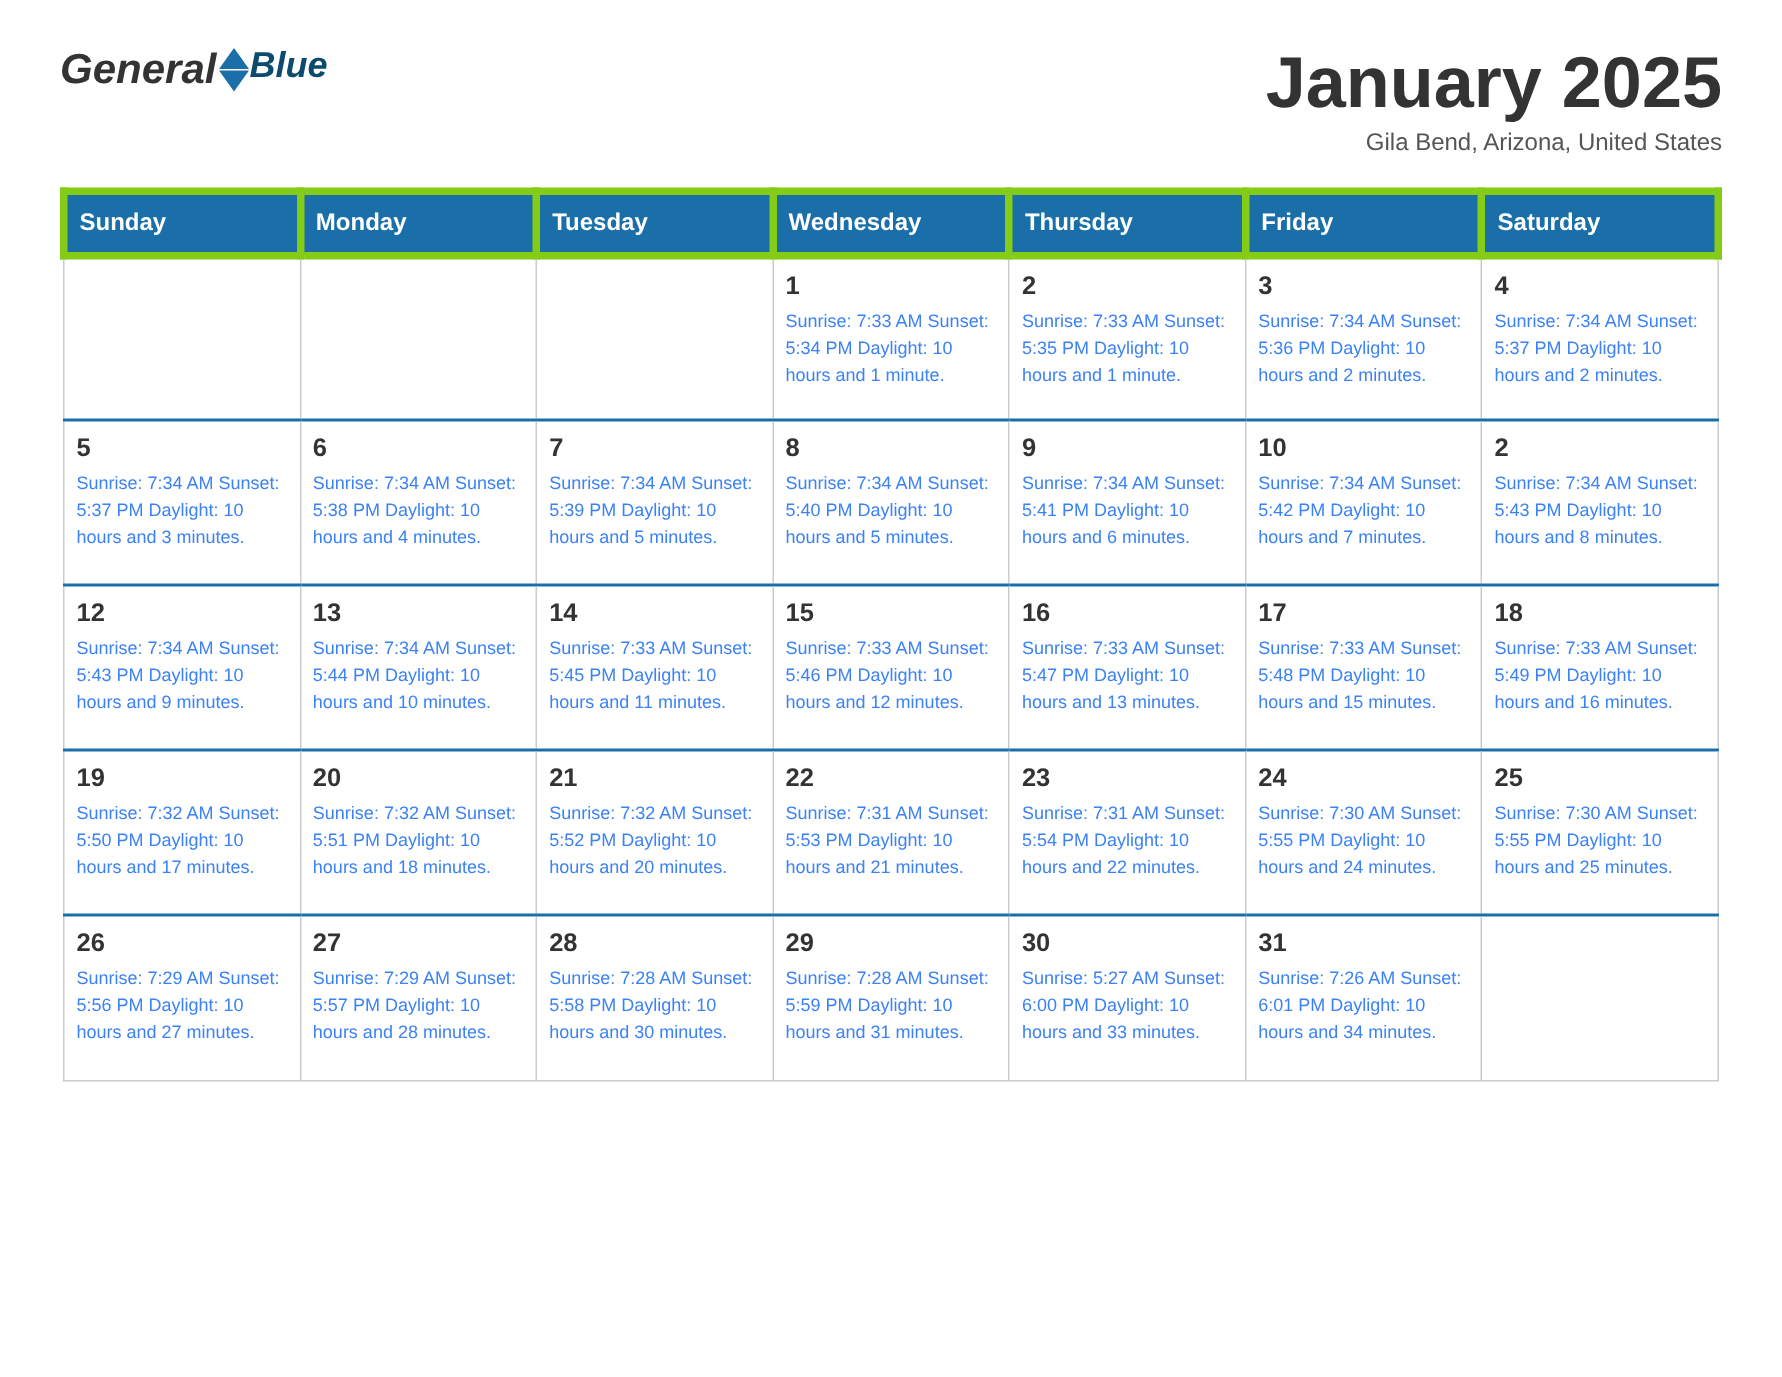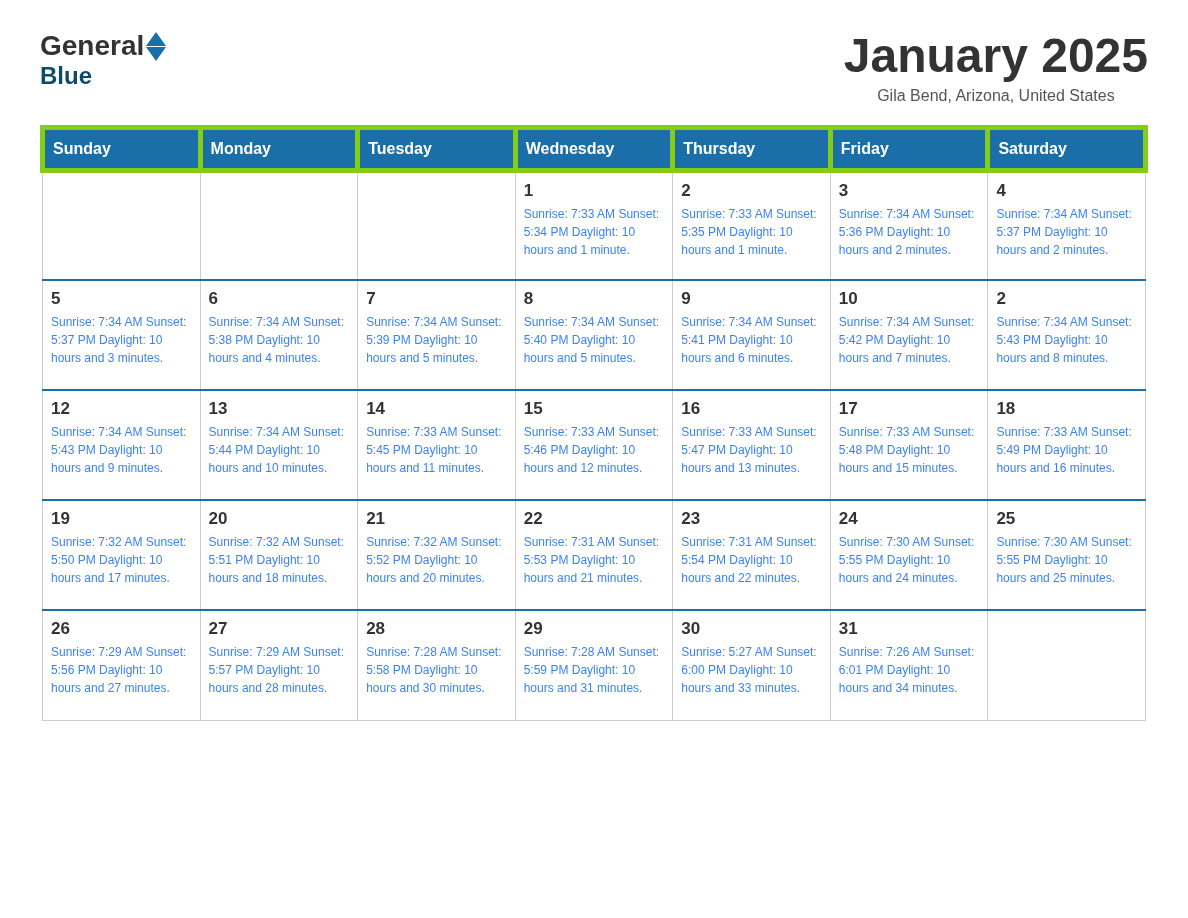--- a/index.html
+++ b/index.html
@@ -25,21 +25,21 @@
       font-size: 28px;
       font-weight: bold;
       color: #333;
     }
     .logo-text-blue {
       font-size: 24px;
       font-weight: bold;
       color: #0c4a6e;
     }
     .title-block {
-      text-align: center;
+      text-align: right;
     }
     .calendar-title {
       font-size: 48px;
       font-weight: bold;
       color: #333;
       line-height: 1.1;
     }
     .calendar-subtitle {
       font-size: 16px;
       color: #555;
@@ -81,21 +81,21 @@
     }
     .row-divider td {
       border-top: 2px solid #1a6fa8;
     }
   </style>
 </head>
 <body>
 
 <div class="header">
   <div class="logo">
-    <div style="display:flex; flex-direction:column; align-items:flex-start;">
+    <div style="display:flex; flex-direction:row; align-items:flex-start;font-style:italic;">
       <div style="display:flex; align-items:center;">
         <span class="logo-text-general">General</span>
         <div style="display:flex; flex-direction:column; align-items:center; margin-left:2px;">
           <div style="width:0; height:0; border-left:10px solid transparent; border-right:10px solid transparent; border-bottom:14px solid #1a6fa8; margin-bottom:1px;"></div>
           <div style="width:0; height:0; border-left:10px solid transparent; border-right:10px solid transparent; border-top:14px solid #1a6fa8;"></div>
         </div>
       </div>
       <span class="logo-text-blue" style="margin-left:0px;">Blue</span>
     </div>
   </div>

